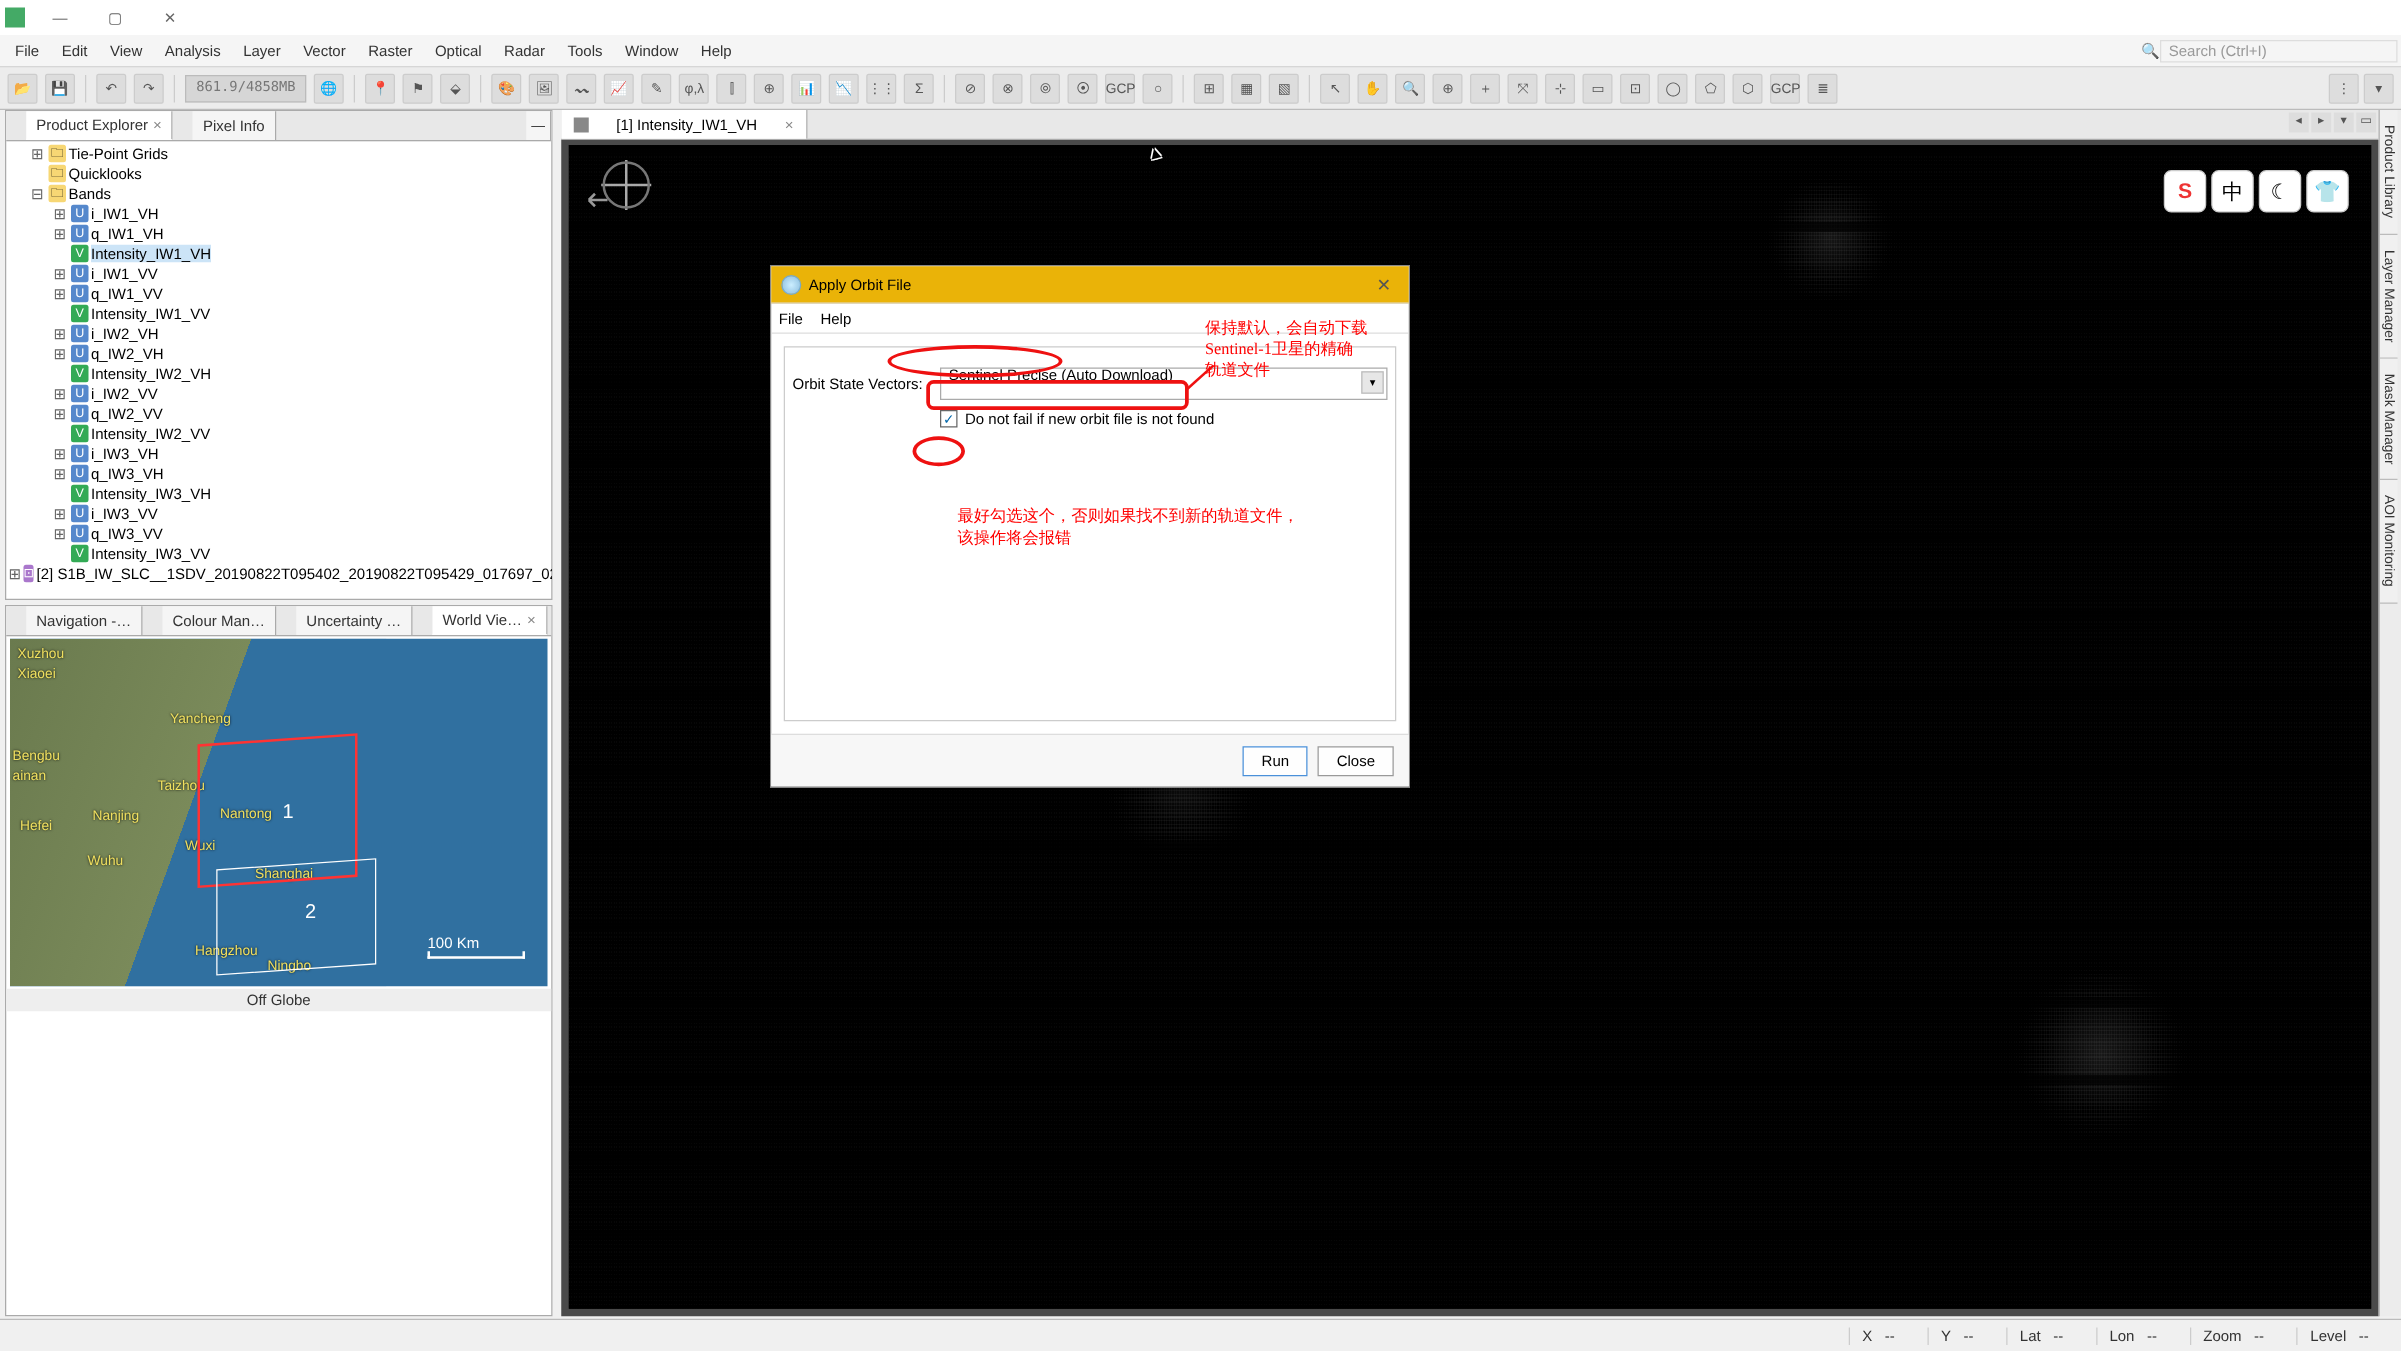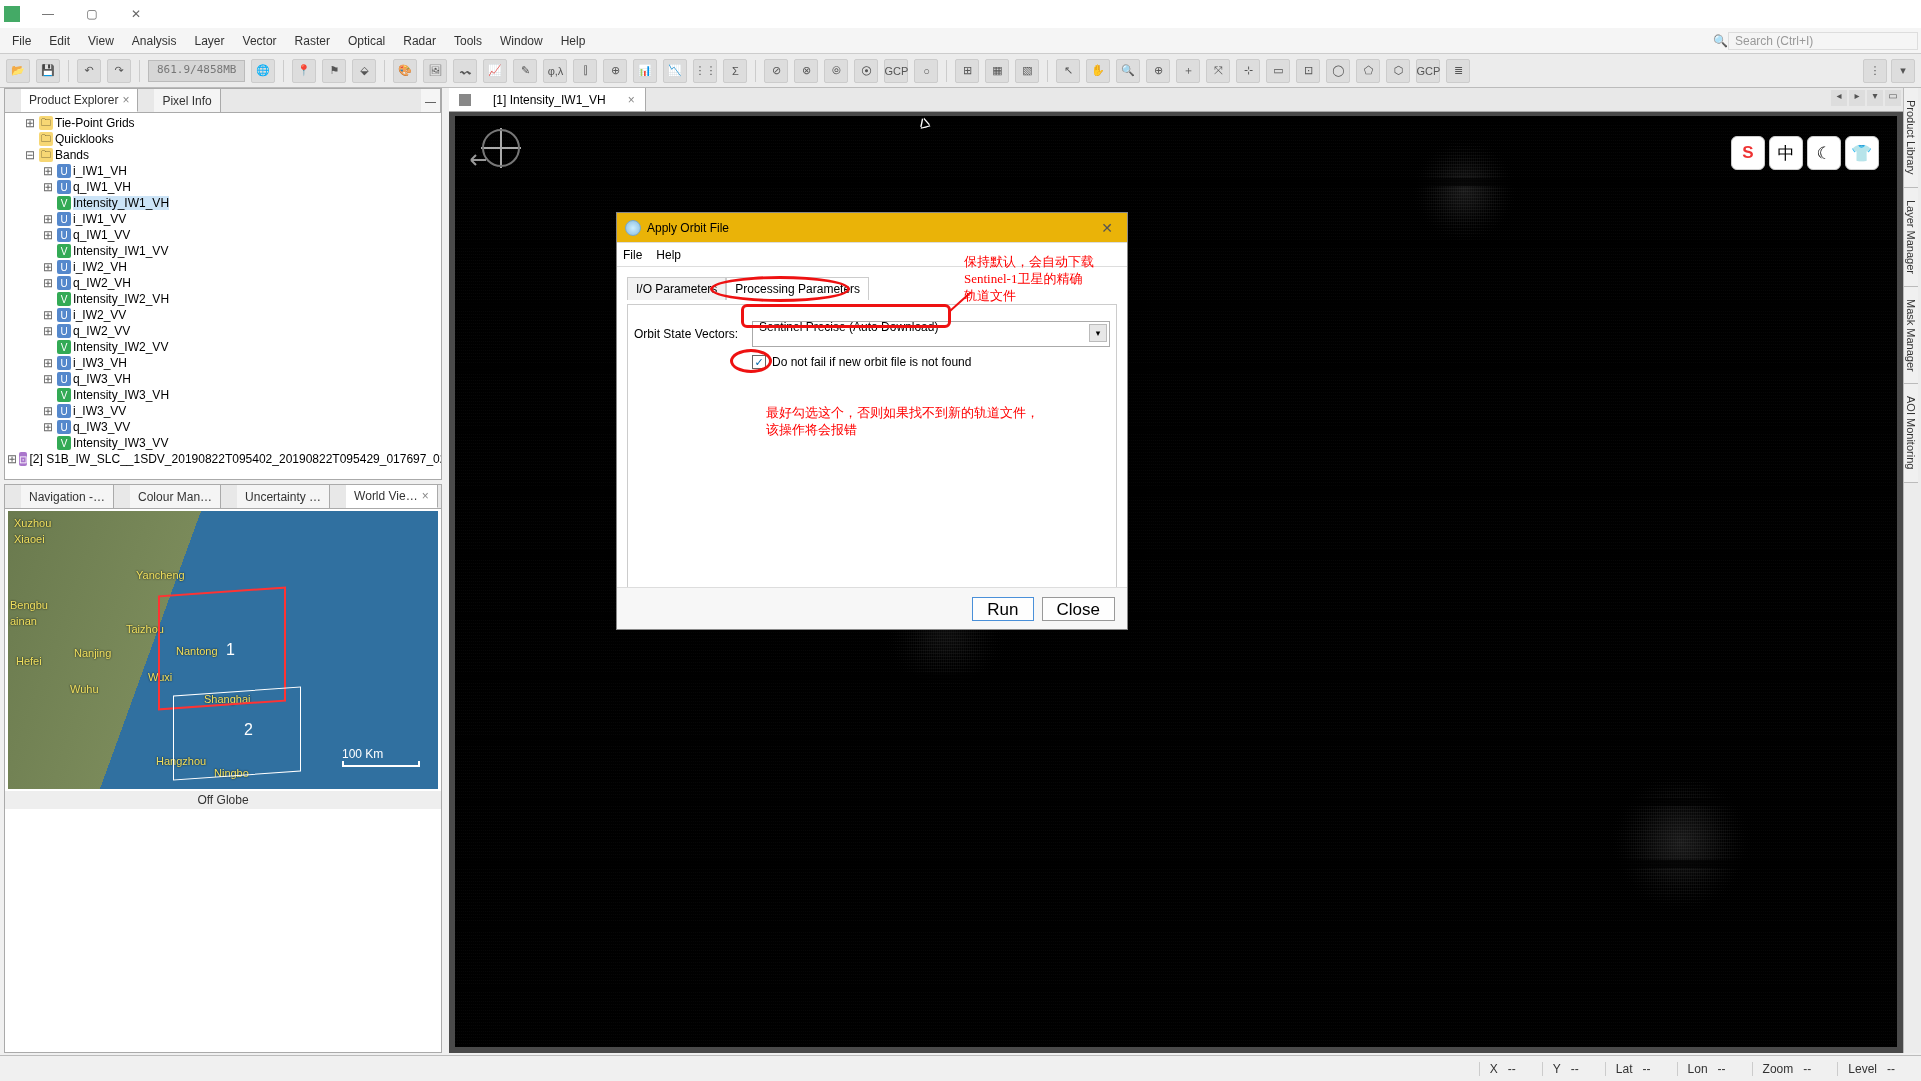--- a/index.html
+++ b/index.html
@@ -103,21 +103,21 @@
 .dialog .dtab { padding:4px 8px; border:1px solid #ccc; border-bottom:none; background:#f2f2f2;}
 .dialog .dtab.active { background:#fff;}
 .dialog .form-row { display:flex; align-items:center; margin:8px 0;}
 .dialog .form-row label { width:118px; }
 .dialog .combo { flex:1; height:22px; border:1px solid #aaa; background:#fff; display:flex; align-items:flex-end; padding:12px 6px; position:relative;}
 .dialog .combo .arrow { position:absolute; right:2px; top:2px; width:18px; height:18px; background:#e7e7e7; border:1px solid #bbb; display:flex;align-items:center;justify-content:center; font-size:9px;}
 .dialog .textin { flex:1; height:22px; border:1px solid #aaa; padding:0 6px; }
 .dialog .chk-row { display:flex; align-items:center; gap:6px; margin-left:118px; margin-top:6px;}
 .dialog .chk { width:14px; height:14px; border:1px solid #666; display:flex;align-items:center;justify-content:center; font-size:11px; color:#06a;}
 .dialog .dlg-foot { position:absolute; bottom:0; left:0; right:0; height:42px; background:#f7f7f7; border-top:1px solid #ddd; display:flex; align-items:center; justify-content:flex-end; gap:8px; padding:0 12px;}
-.dialog .btn { min-width:50px; height:24px; border:1px solid #999; background:#fefefe; padding:2px 14px; font-size:17px;}
+.dialog .btn { min-width:50px; height:24px; border:1px solid #999; background:#fefefe; padding:2px 14px; font-size:12px;}
 .dialog .btn.primary { border-color:#4a90d9; }
 
 
 .annot { position:absolute; color:#f00; font-size:13px; font-family:"SimSun","宋体",serif; line-height:1.3; }
 .ring { position:absolute; border:3px solid #e11; border-radius:50%;}
 .ring.rect { border-radius:6px; }
 .redline { position:absolute; background:#e11; height:2px; transform-origin:left center;}
 
 
 .statusbar { position:absolute; left:0; right:0; bottom:0; height:26px; background:#f0f0f0; border-top:1px solid #bbb; display:flex; align-items:center; font-size:12px; color:#333;}
@@ -448,24 +448,20 @@
   <div class="dlg-title">
     <span class="dlg-icon"></span>
     <span>Apply Orbit File</span>
     <span class="dlg-close">✕</span>
   </div>
   <div class="dlg-menu">
     <span>File</span>
     <span>Help</span>
   </div>
   <div class="dlg-body">
-    <div class="tabrow">
-      <div class="dtab">I/O Parameters</div>
-      <div class="dtab active">Processing Parameters</div>
-    </div>
     <div style="border:1px solid #ccc; padding:8px 6px; height:300px;">
       <div class="form-row">
         <label>Orbit State Vectors:</label>
         <div class="combo">
           <span>Sentinel Precise (Auto Download)</span>
           <span class="arrow">▾</span>
         </div>
       </div>
       <div class="chk-row">
         <div class="chk">✓</div>

